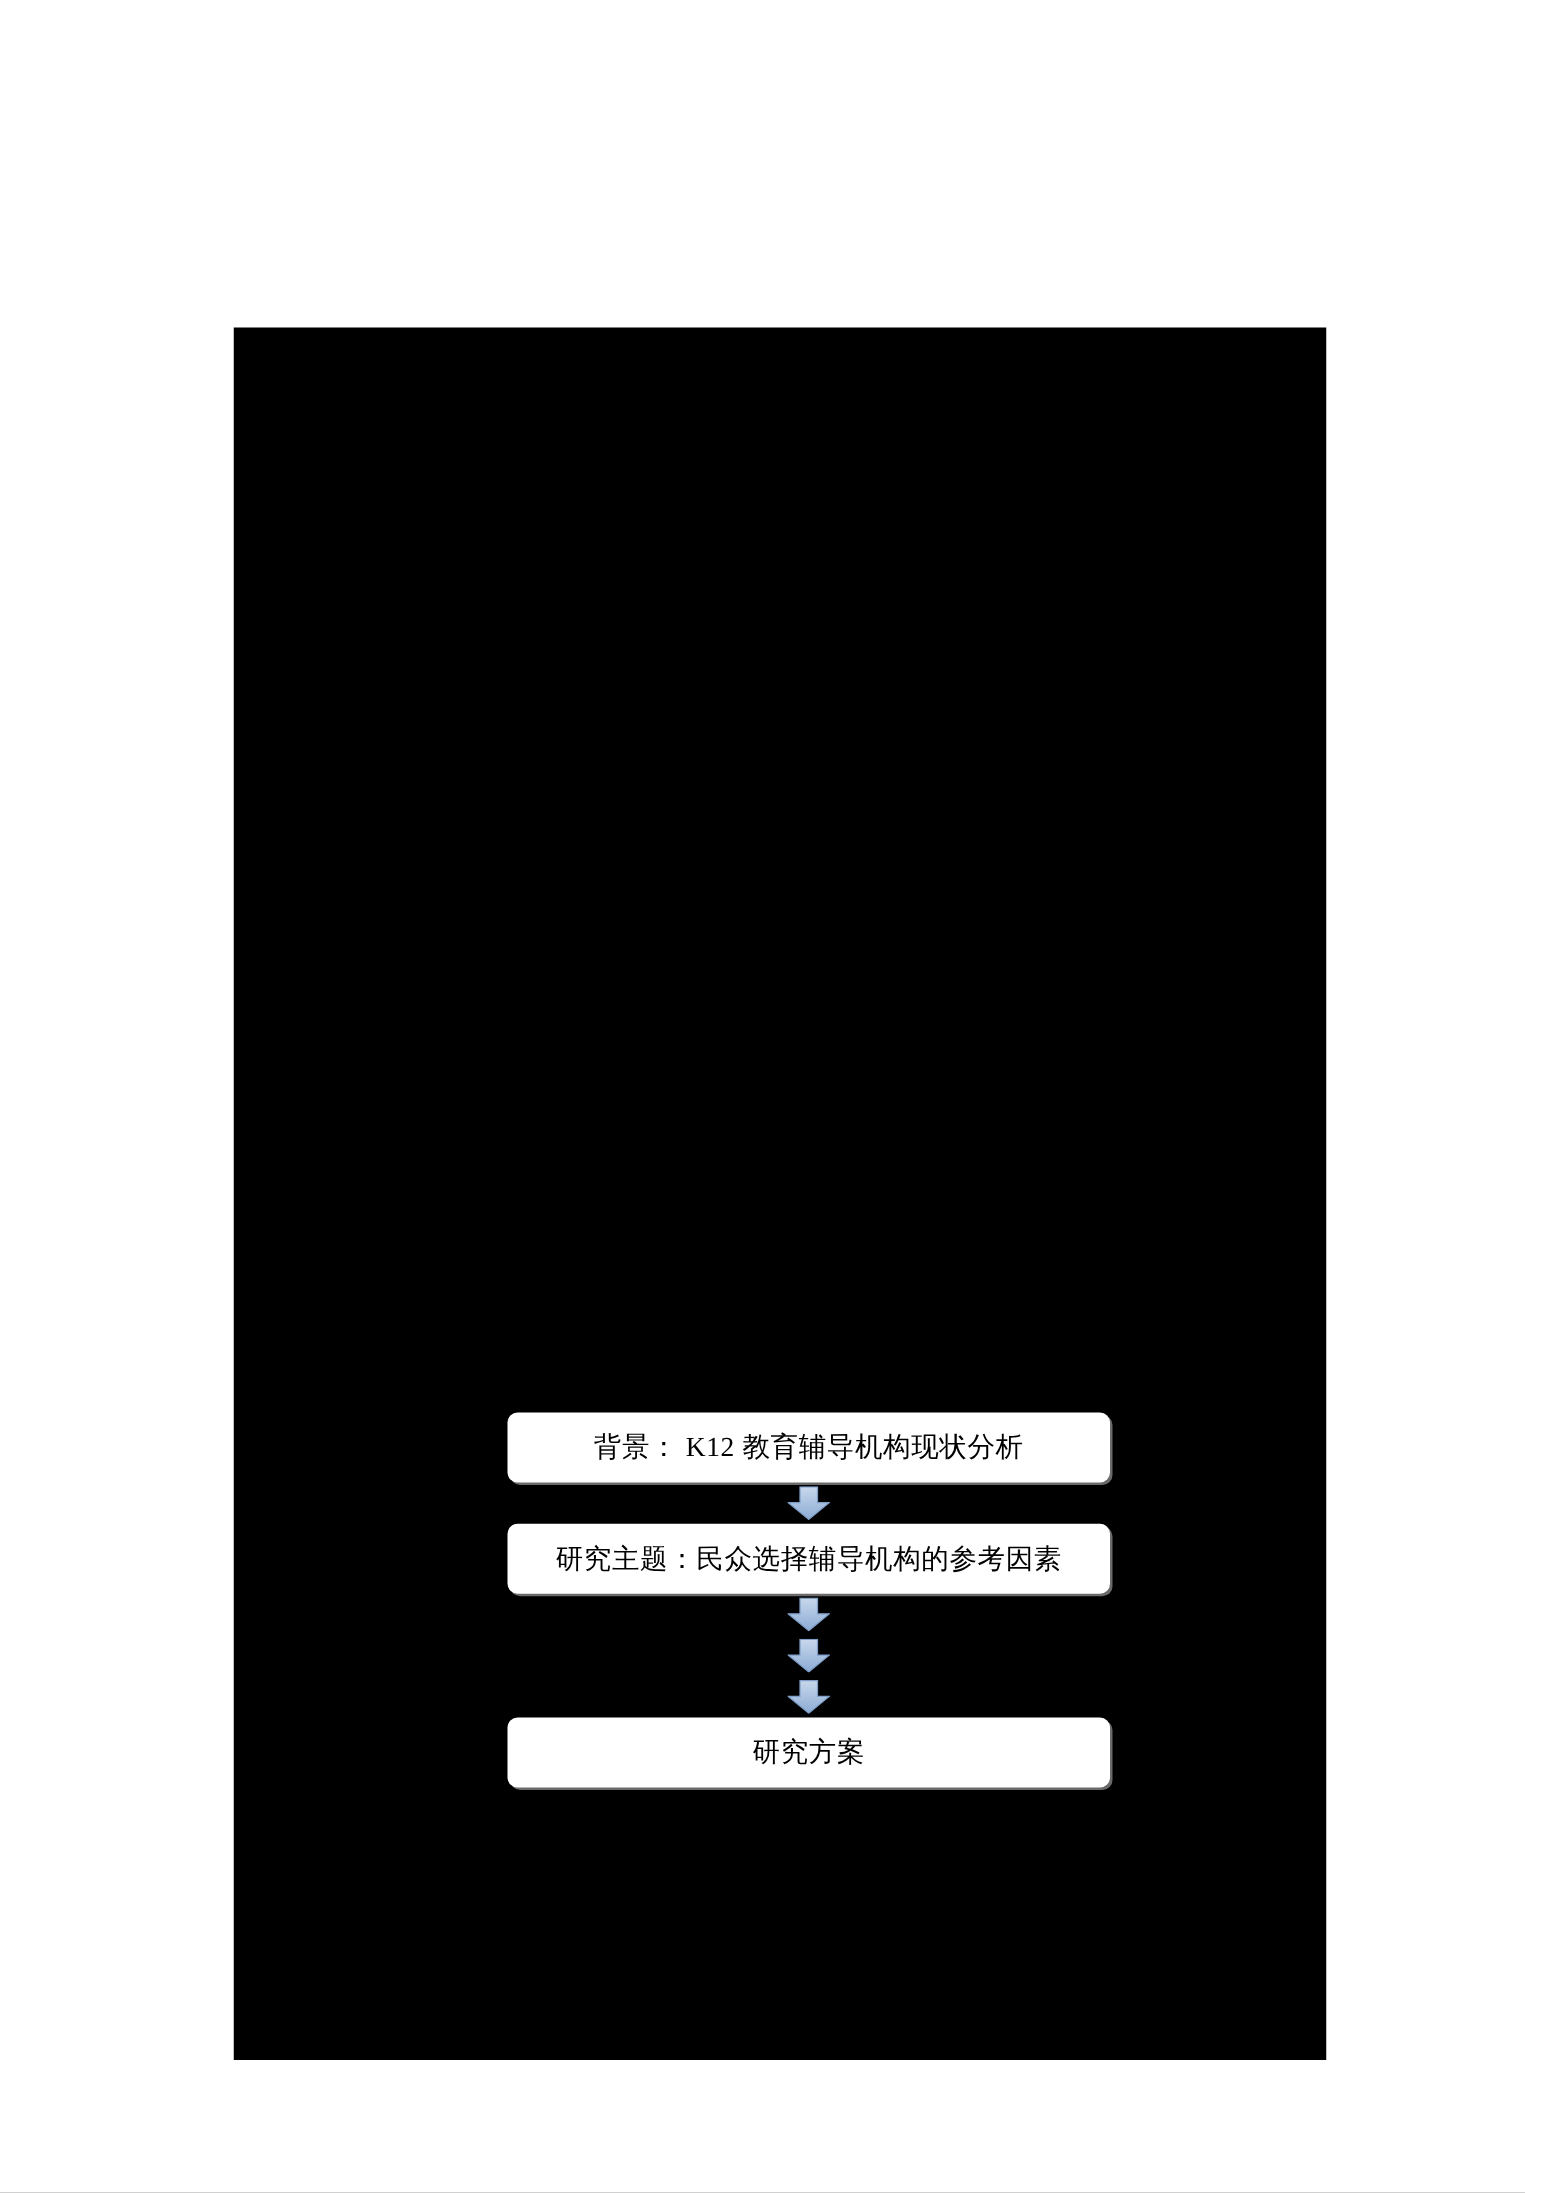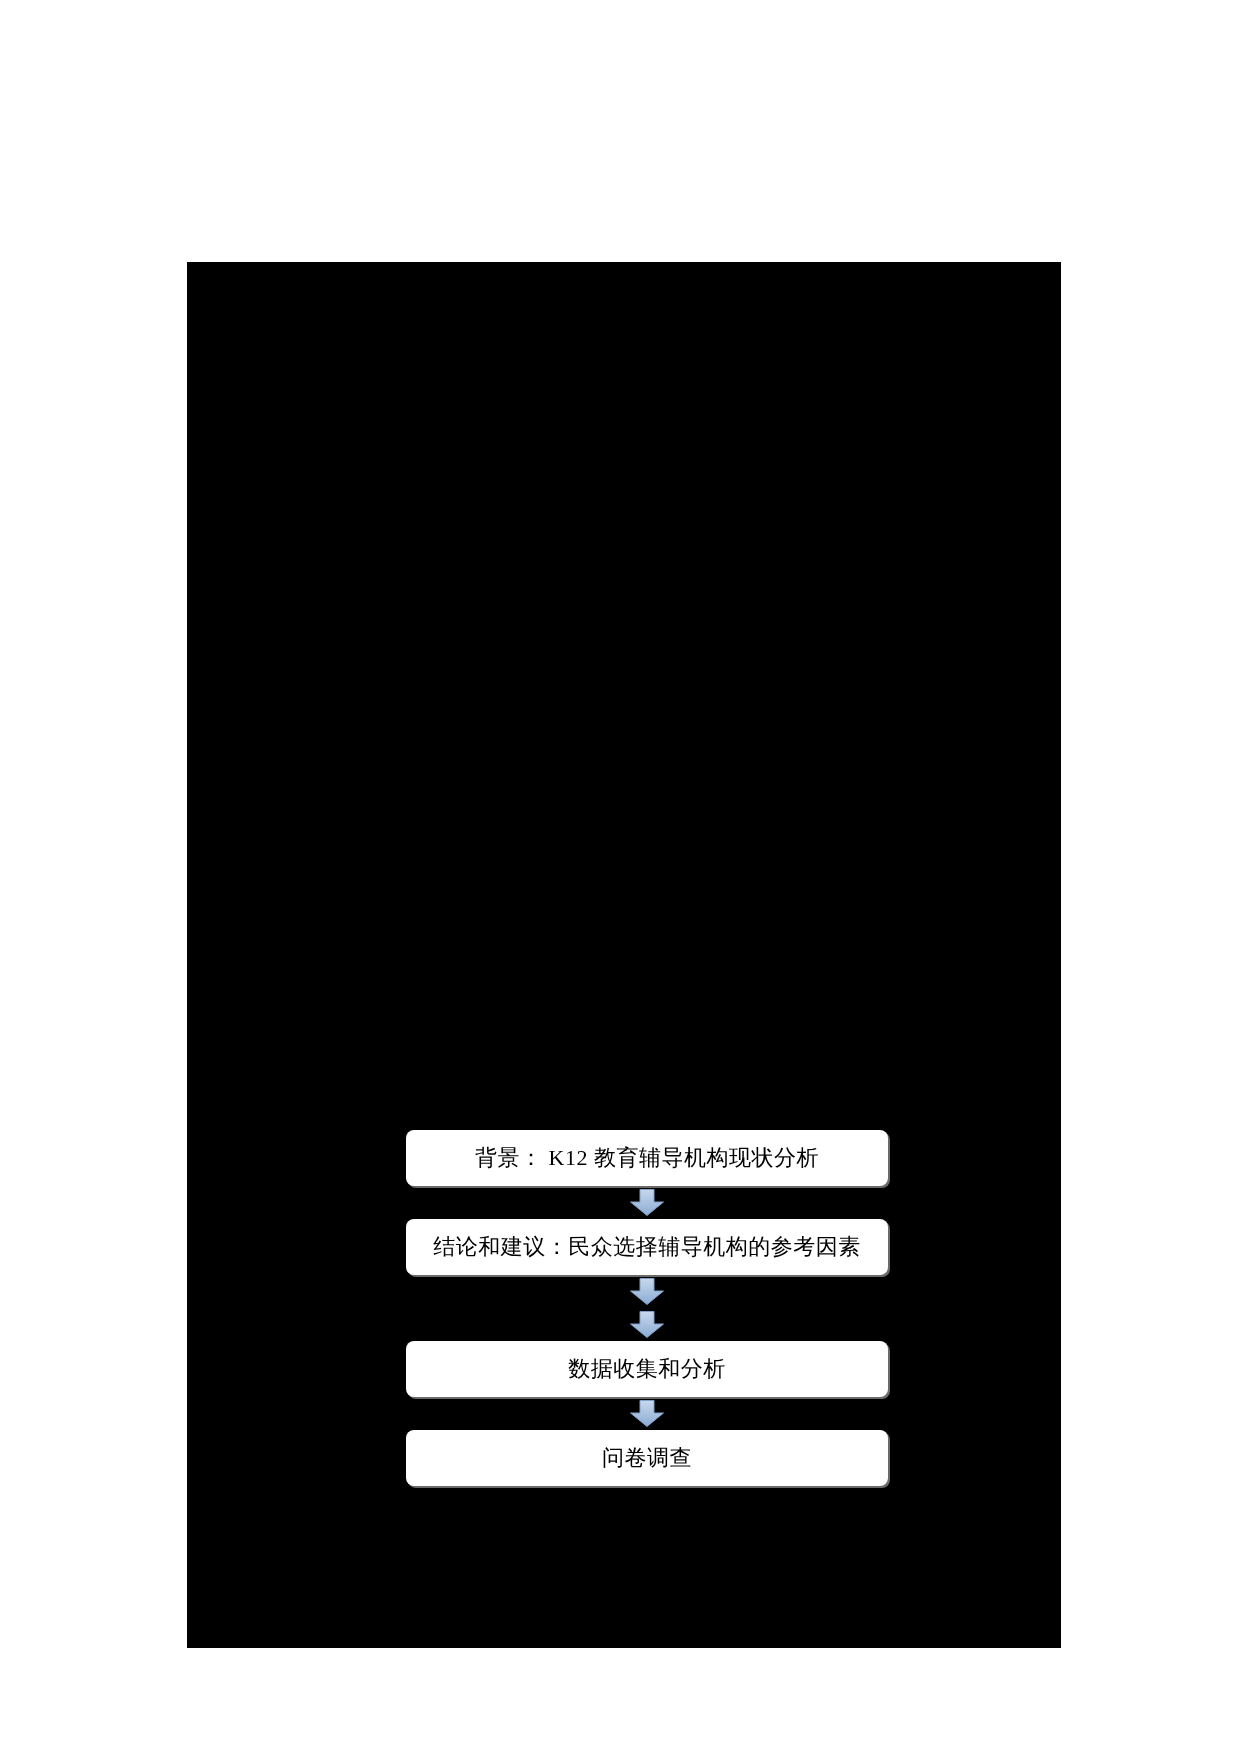--- a/index.html
+++ b/index.html
@@ -74,21 +74,21 @@
         <defs>
           <linearGradient id="arrowGrad1" x1="0" y1="0" x2="0" y2="1">
             <stop offset="0" stop-color="#c8d8ec"></stop>
             <stop offset="1" stop-color="#8cabd4"></stop>
           </linearGradient>
         </defs>
         <polygon points="10,0.5 24,0.5 24,13 33.5,13 17,26.5 0.5,13 10,13" fill="url(#arrowGrad1)" stroke-width="1" stroke="#7f9fc8"></polygon>
       </svg>
 
       <div class="flow-box">
-        <span class="flow-label">结论和建议：民众选择辅导机构的参考因素</span>
+        <span class="flow-label">研究主题：民众选择辅导机构的参考因素</span>
       </div>
 
       <svg class="flow-arrow" viewBox="0 0 34 27" xmlns="http://www.w3.org/2000/svg">
         <defs>
           <linearGradient id="arrowGrad2" x1="0" y1="0" x2="0" y2="1">
             <stop offset="0" stop-color="#c8d8ec"></stop>
             <stop offset="1" stop-color="#8cabd4"></stop>
           </linearGradient>
         </defs>
         <polygon points="10,0.5 24,0.5 24,13 33.5,13 17,26.5 0.5,13 10,13" fill="url(#arrowGrad2)" stroke-width="1" stroke="#7f9fc8"></polygon>
@@ -98,33 +98,30 @@
       <svg class="flow-arrow" viewBox="0 0 34 27" xmlns="http://www.w3.org/2000/svg">
         <defs>
           <linearGradient id="arrowGrad3" x1="0" y1="0" x2="0" y2="1">
             <stop offset="0" stop-color="#c8d8ec"></stop>
             <stop offset="1" stop-color="#8cabd4"></stop>
           </linearGradient>
         </defs>
         <polygon points="10,0.5 24,0.5 24,13 33.5,13 17,26.5 0.5,13 10,13" fill="url(#arrowGrad3)" stroke-width="1" stroke="#7f9fc8"></polygon>
       </svg>
 
-      <div class="flow-box">
-        <span class="flow-label">数据收集和分析</span>
-      </div>
 
       <svg class="flow-arrow" viewBox="0 0 34 27" xmlns="http://www.w3.org/2000/svg">
         <defs>
           <linearGradient id="arrowGrad4" x1="0" y1="0" x2="0" y2="1">
             <stop offset="0" stop-color="#c8d8ec"></stop>
             <stop offset="1" stop-color="#8cabd4"></stop>
           </linearGradient>
         </defs>
         <polygon points="10,0.5 24,0.5 24,13 33.5,13 17,26.5 0.5,13 10,13" fill="url(#arrowGrad4)" stroke-width="1" stroke="#7f9fc8"></polygon>
       </svg>
 
       <div class="flow-box">
-        <span class="flow-label">问卷调查</span>
+        <span class="flow-label">研究方案</span>
       </div>
 
     </div>
   </div>
 </div>
 
 </body></html>

